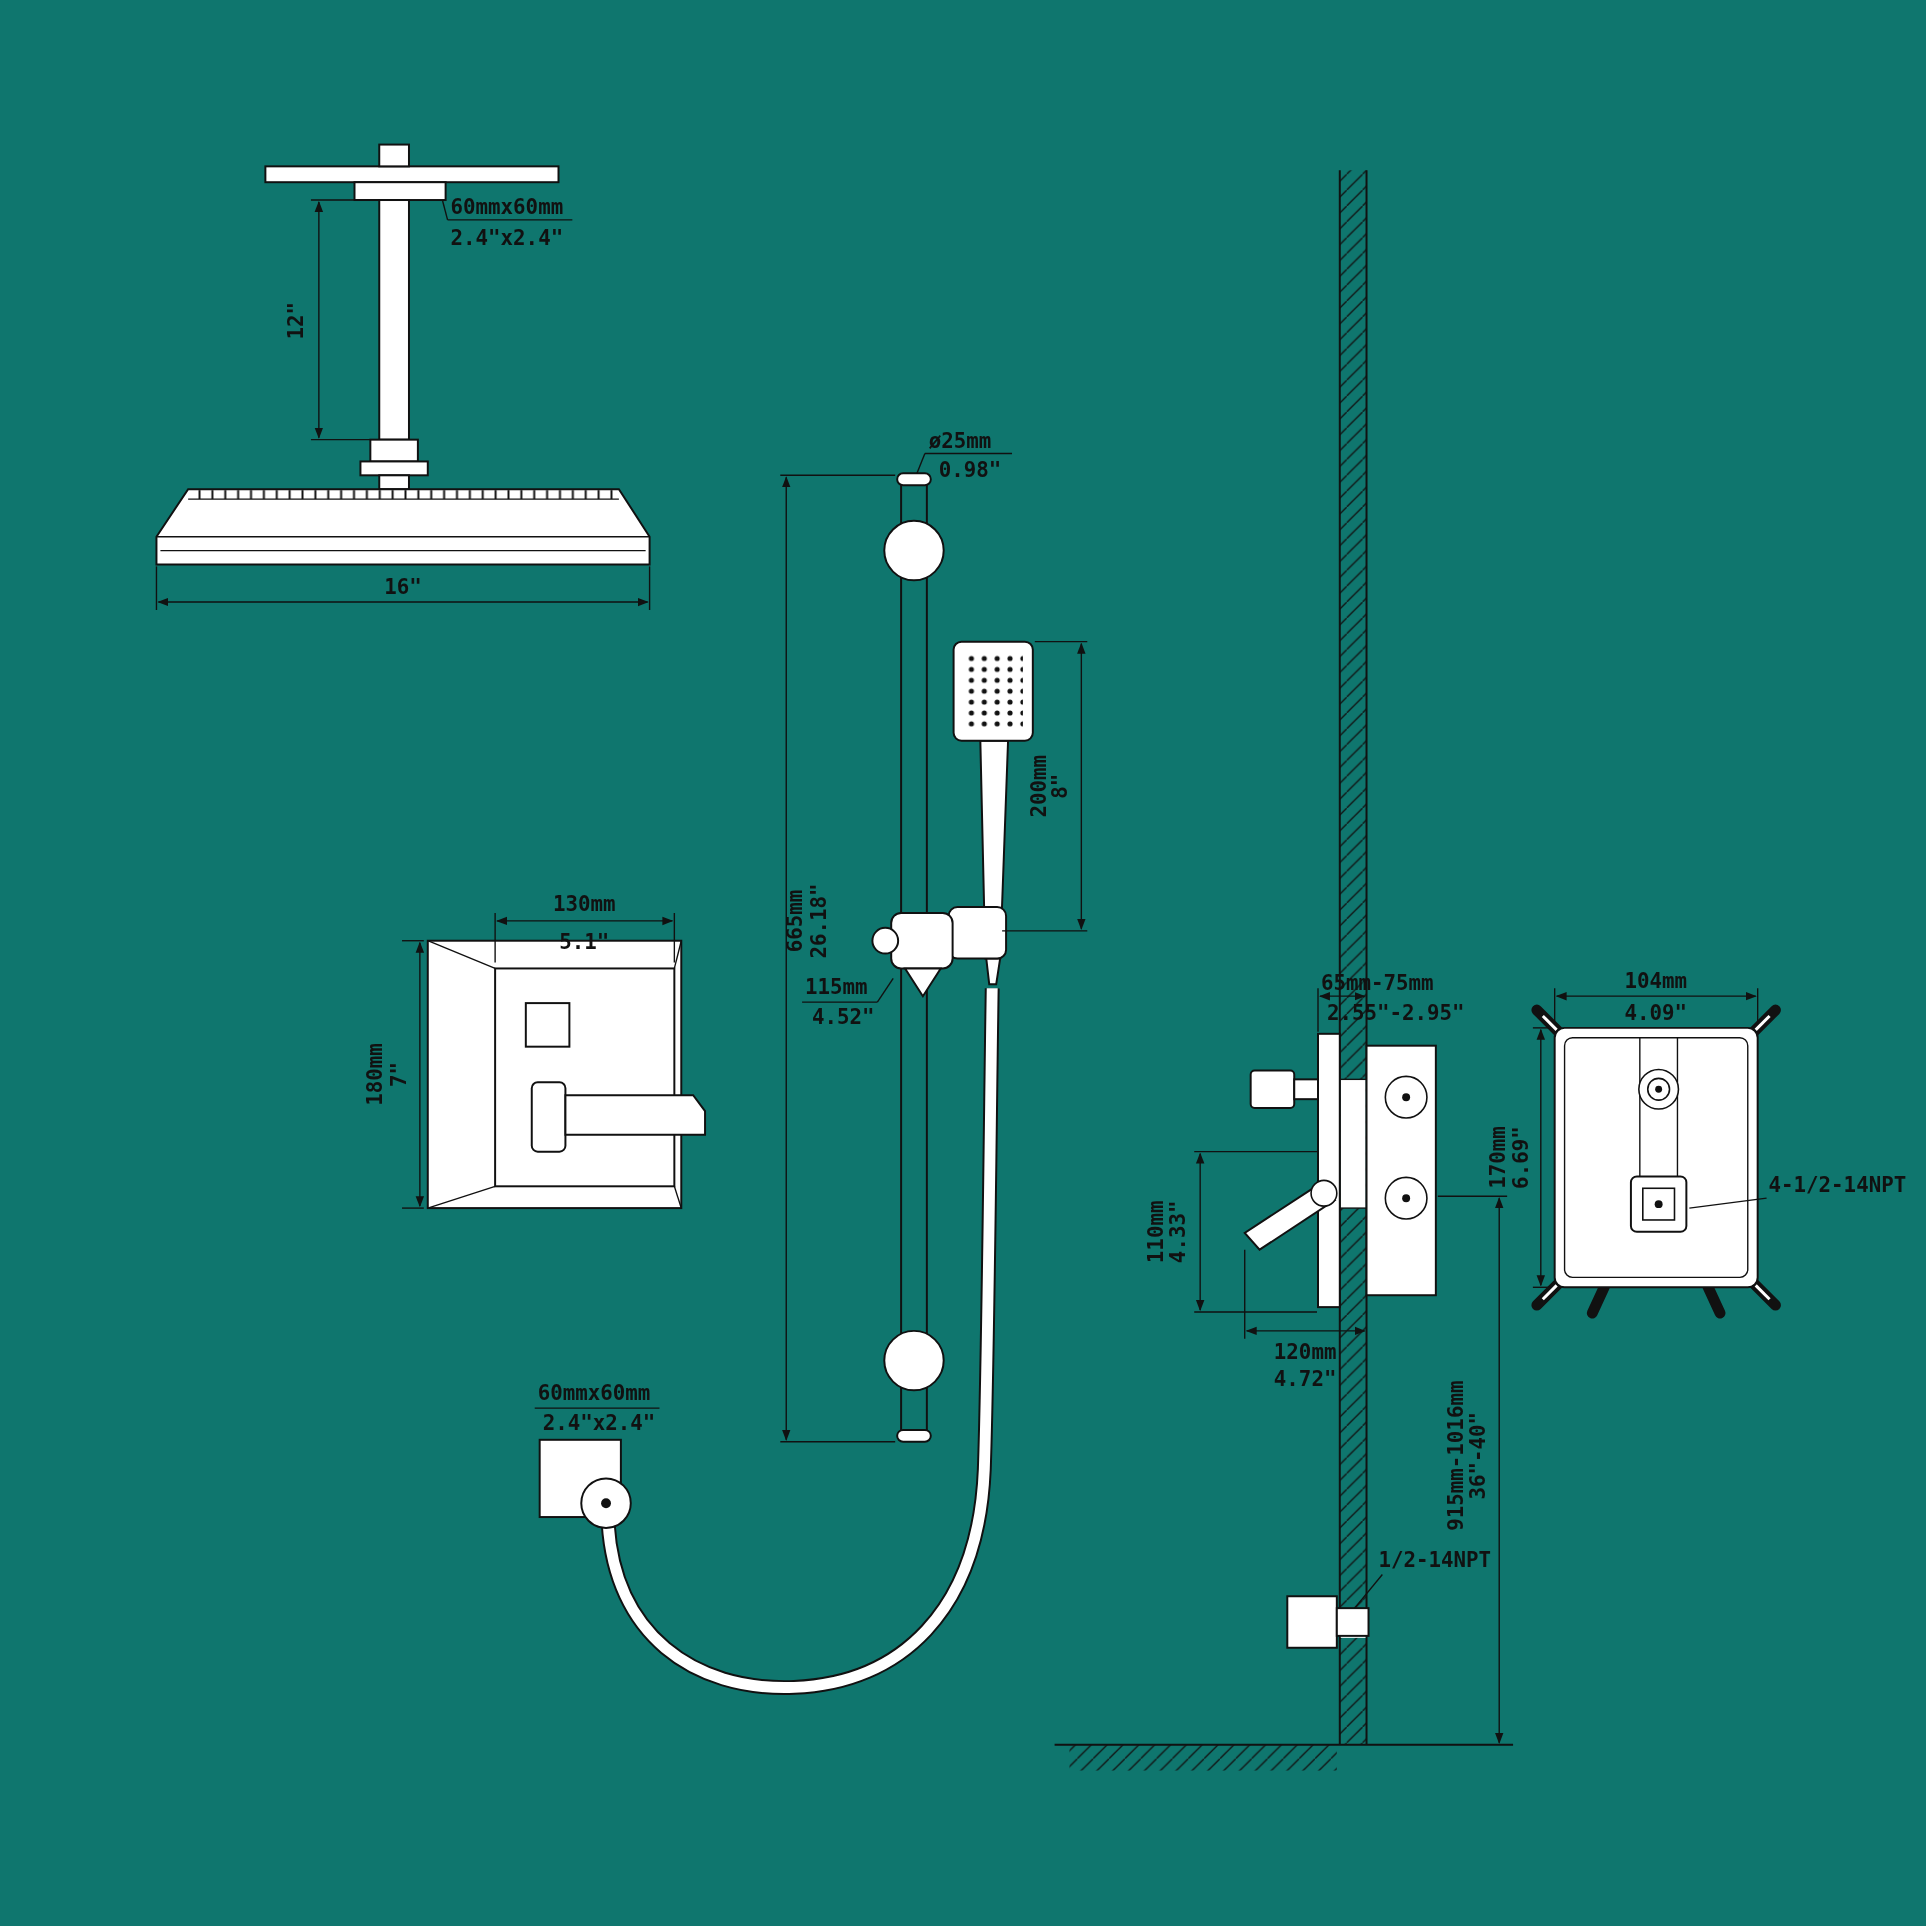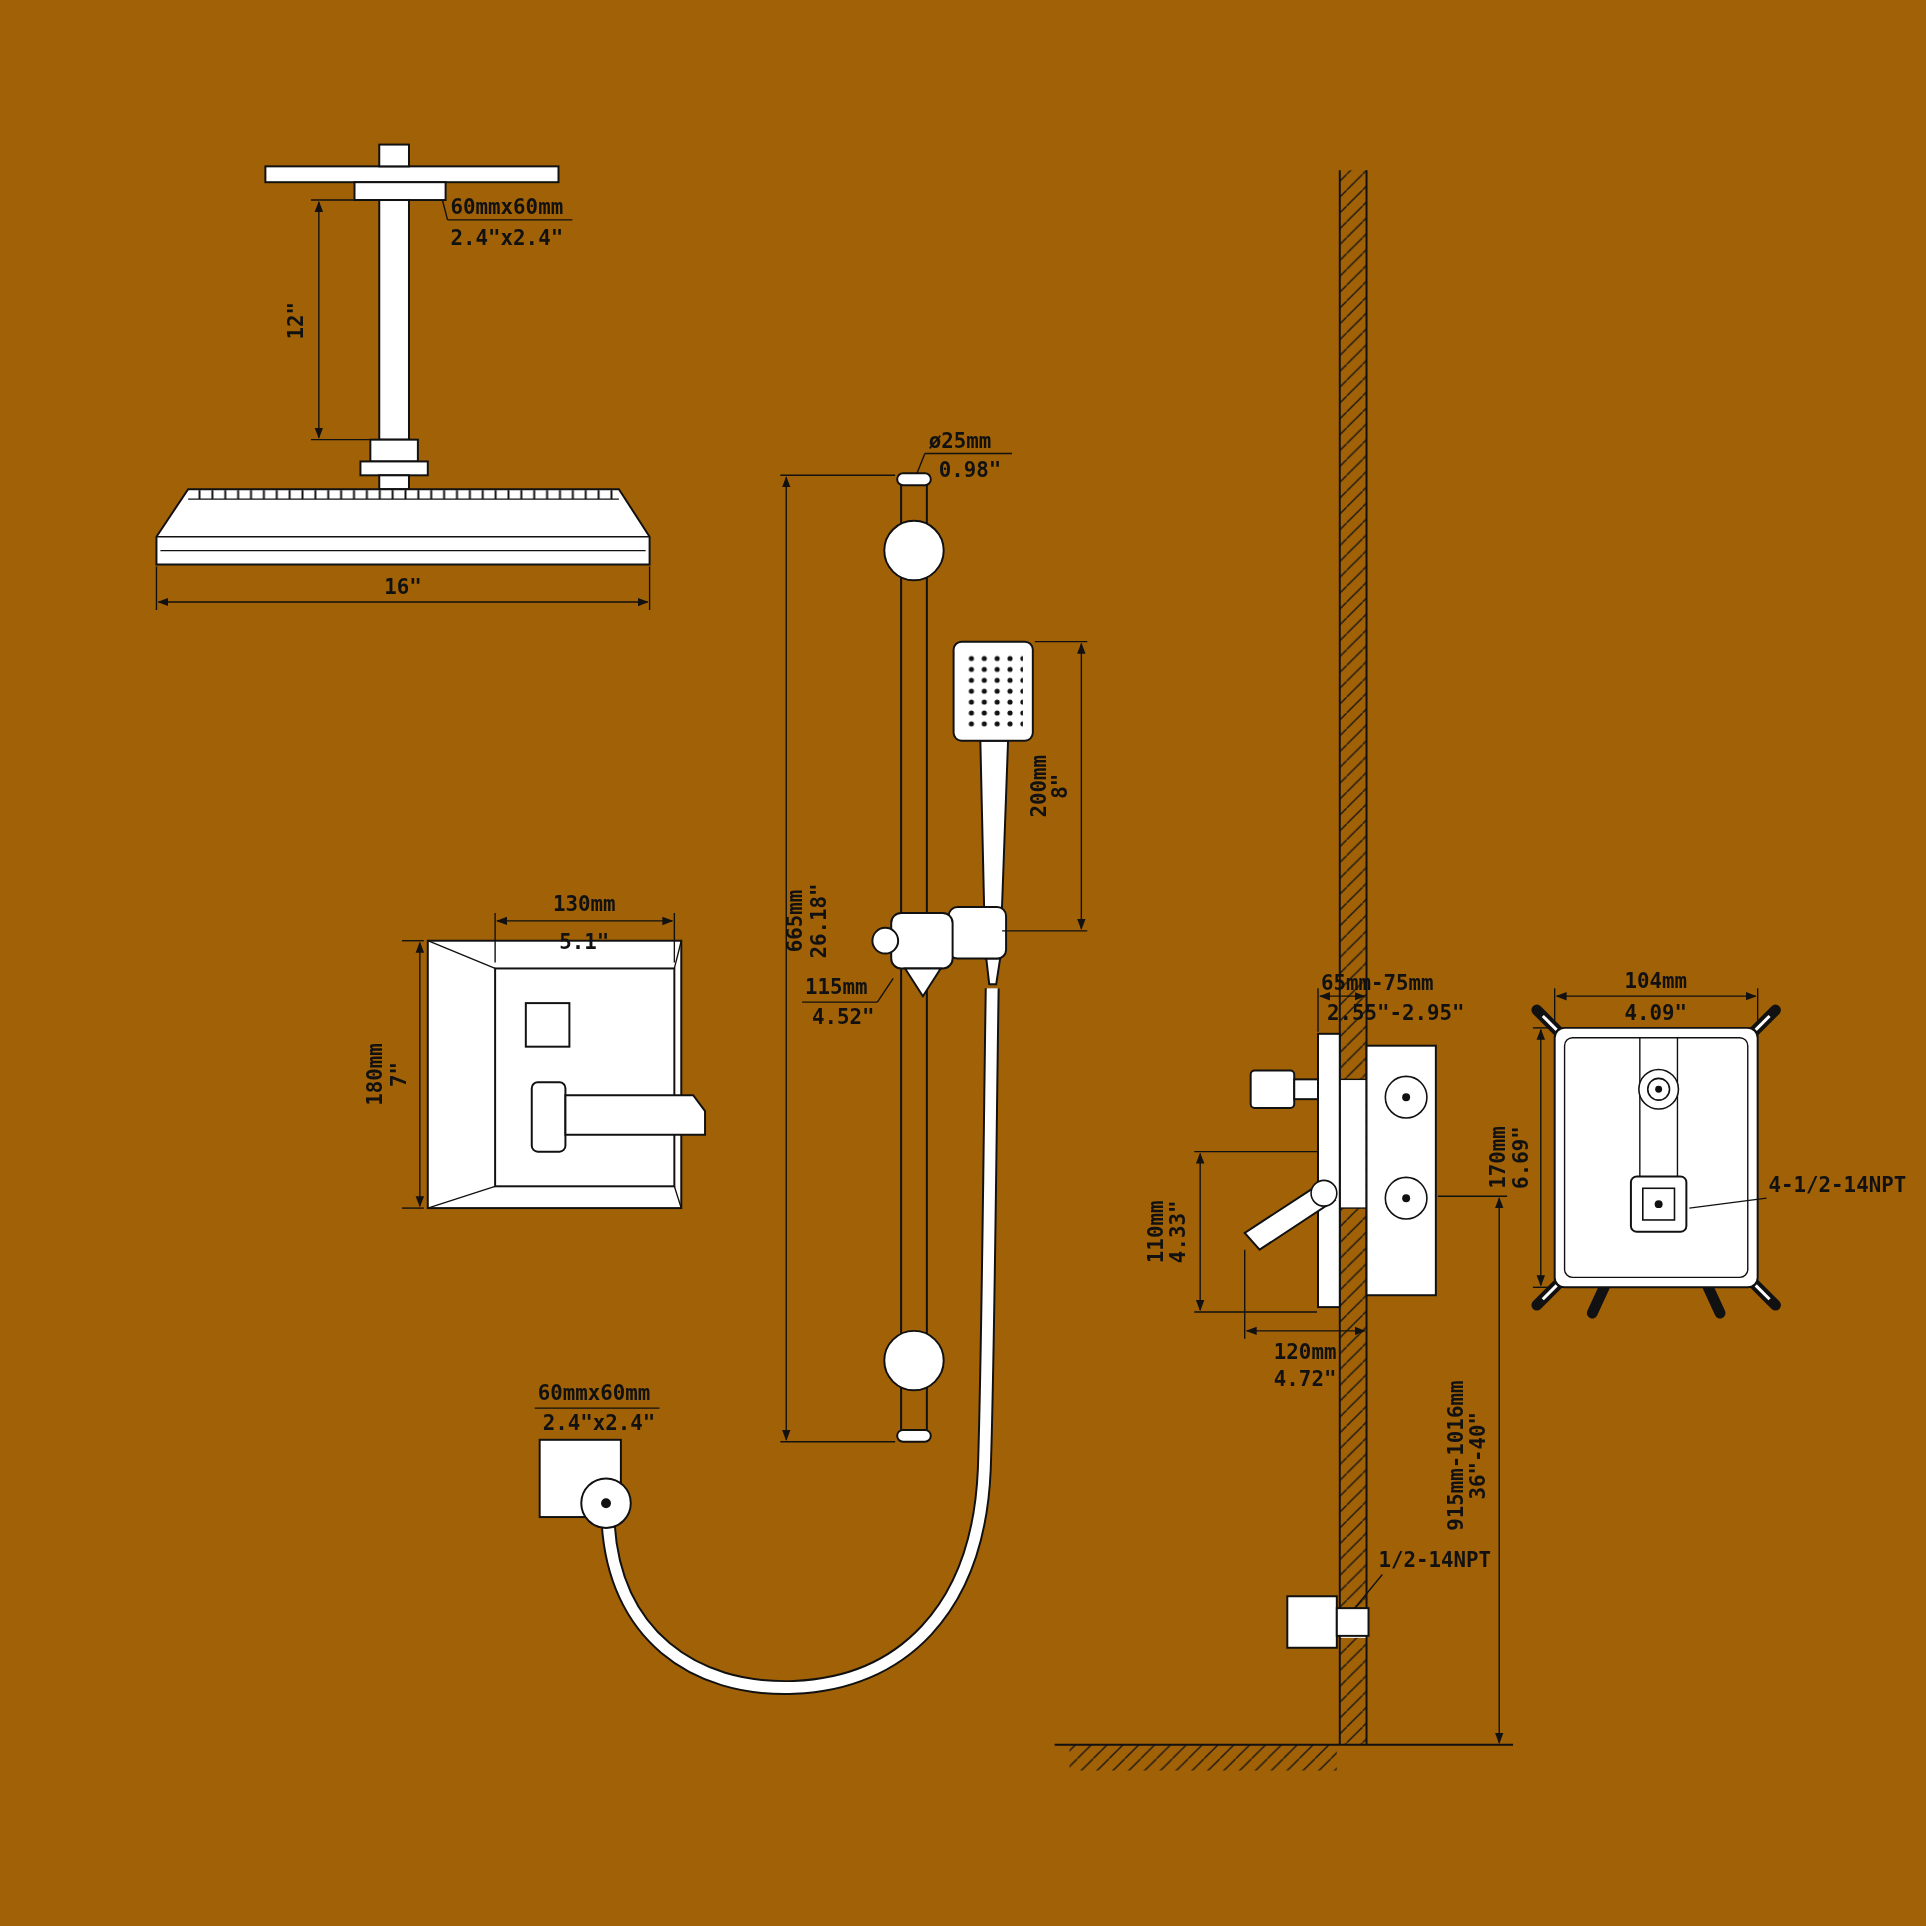--- a/index.html
+++ b/index.html
@@ -1,16 +1,16 @@
 <!DOCTYPE html>
 <html><head>
 <meta charset="utf-8">
 <style>
   html,body{margin:0;padding:0;background:#ffffff;}
-  .stage{position:relative;width:1927px;height:1927px;background:#a16207;overflow:hidden;}
+  .stage{position:relative;width:1927px;height:1927px;background:#0f766e;overflow:hidden;}
   svg{display:block;}
   text{font-family:"DejaVu Sans Mono","Liberation Mono",monospace;font-weight:bold;fill:#111;}
   .t{font-size:21px;}
   .ln{stroke:#111;stroke-width:2;fill:none;}
   .lt{stroke:#111;stroke-width:1.4;fill:none;}
   .dm{stroke:#111;stroke-width:1.4;fill:none;}
   .fw{fill:#ffffff;stroke:#111;stroke-width:2;}
   .fl{fill:#ffffff;stroke:#111;stroke-width:1.6;}
 </style>
 </head>

